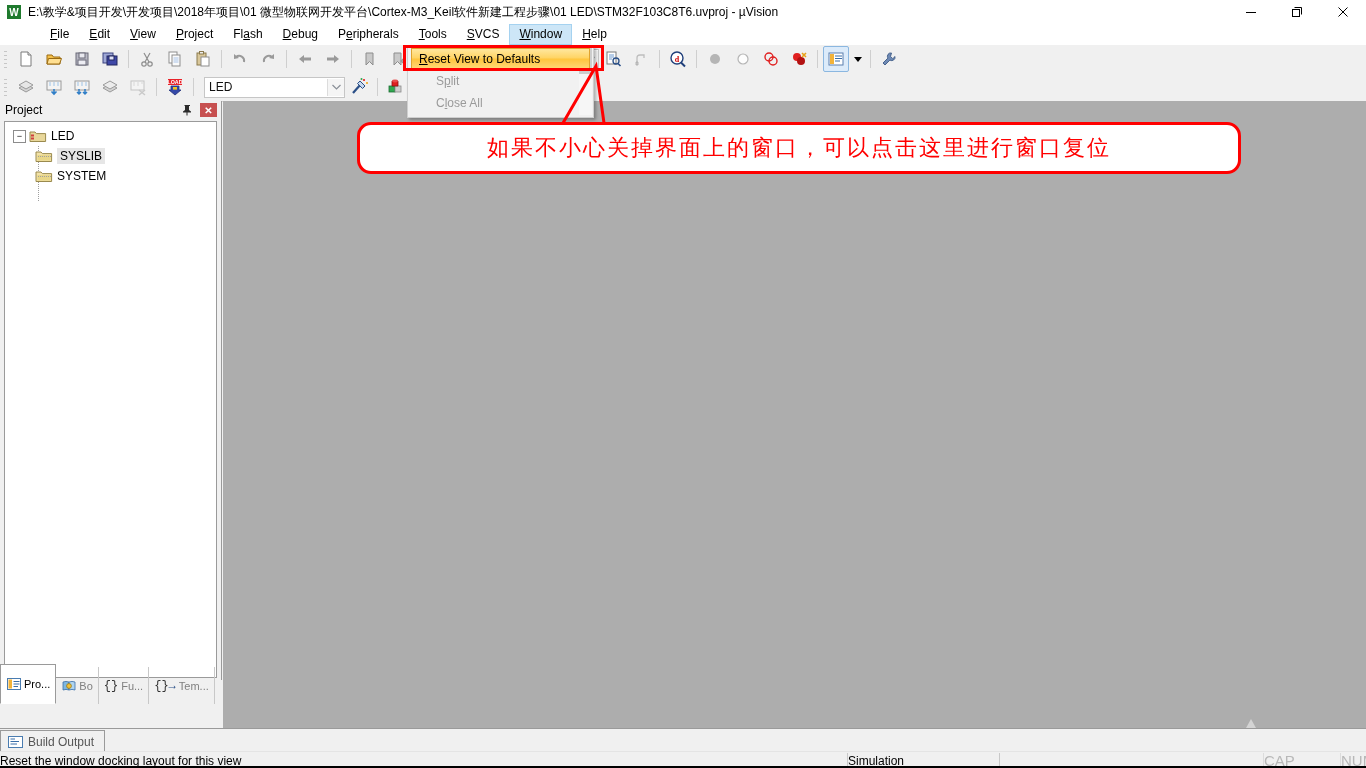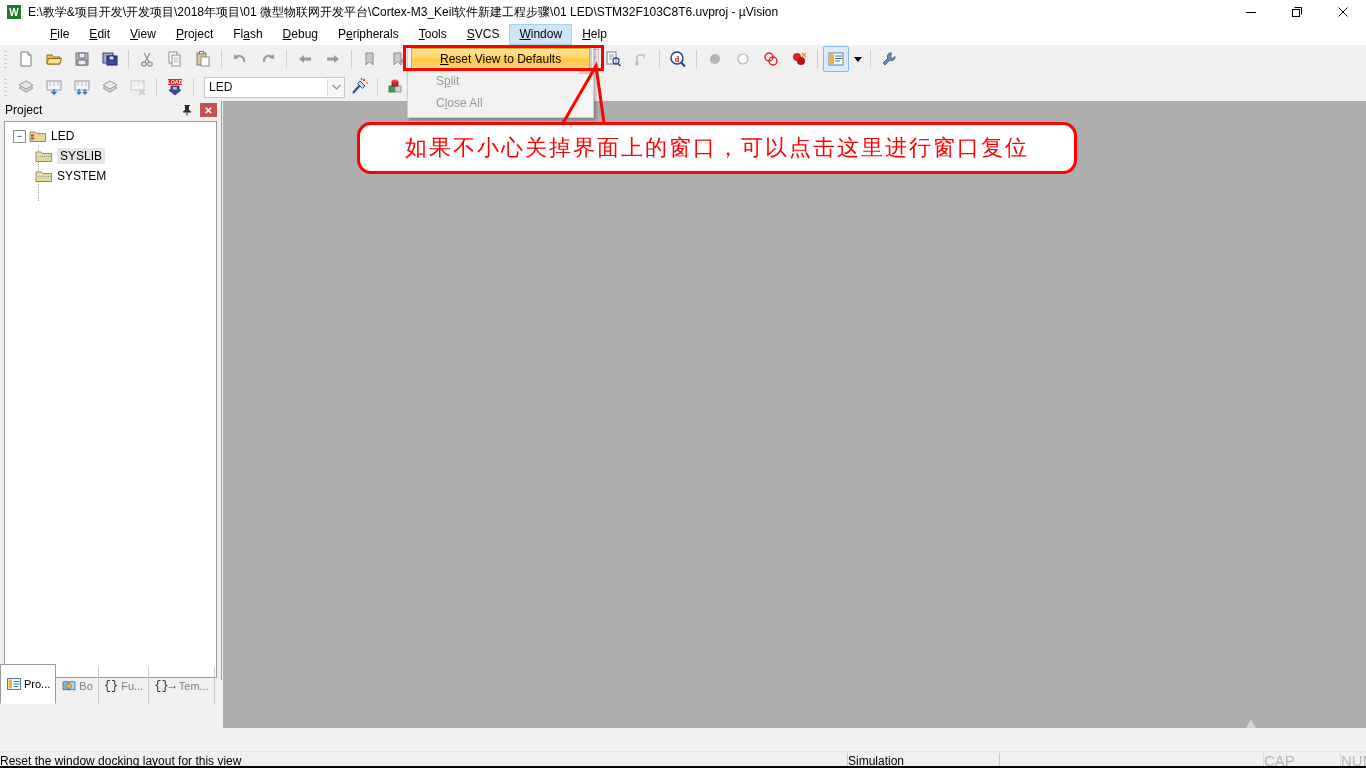--- a/index.html
+++ b/index.html
@@ -235,39 +235,39 @@
   }
   .dd-item {
     height: 22px; display: flex; align-items: center;
     padding-left: 28px; color: #000; position: relative;
   }
   .dd-item.disabled { color: #9a9a9a; }
   .dd-item.highlight {
     margin: 0 3px; height: 20px;
     background: linear-gradient(to bottom, #ffe79e 0%, #ffd464 45%, #ffc53d 50%, #ffd97a 100%);
     border: 1px solid #e0a32e;
-    padding-left: 28px;
+    padding-left: 7px;
     color: #000;
   }
   .dd-item u { text-decoration: underline; }
   .dd-scrollbar {
     position: absolute; right: 1px; top: 2px; width: 13px; bottom: 2px;
     background: #f6f6f6;
   }
   .dd-scrollthumb {
     position:absolute; left: 0; top: 0; width: 13px; height: 26px; background: #cdcdcd;
   }
 
   
   .ann-rect {
     position: absolute; left: 403px; top: 45px; width: 201px; height: 26px;
     border: 3px solid #f00; box-sizing: border-box; z-index: 60;
   }
   .ann-callout {
-    position: absolute; left: 357px; top: 122px; width: 720px; height: 52px;
+    position: absolute; left: 357px; top: 122px; width: 884px; height: 52px;
     border: 3px solid #ff0000; border-radius: 14px;
     background: #ffffff;
     z-index: 55;
     display: flex; align-items: center; justify-content: center;
     box-sizing: border-box;
   }
   .ann-text {
     color: #ff0000; font-size: 22px; letter-spacing: 2px;
     font-family: "DejaVu Sans", "Liberation Sans", sans-serif;
     white-space: nowrap;
@@ -695,20 +695,31 @@
         <span class="braces">{}<span style="color:#2a4f87;">→</span></span>
         <span>Tem...</span>
       </div>
     </div>
   </div>
 
   <div class="workspace">
     <div class="ws-caret"></div>
   </div>
 
+  <div class="build-strip">
+    <div class="btab">
+      <span class="ico">
+        <svg width="15" height="12" viewBox="0 0 15 12">
+          <rect x="0.5" y="0.5" width="14" height="11" fill="#fff" stroke="#4a7cb0" stroke-width="1"></rect>
+          <path d="M2.5 3 H7 M2.5 5.5 H11 M2.5 8 H9" stroke="#3a6ea8" stroke-width="1"></path>
+        </svg>
+      </span>
+      <span>Build Output</span>
+    </div>
+  </div>
 
   <div class="statusbar">
     <div class="sb-msg">Reset the window docking layout for this view</div>
     <div class="sb-cell" style="position:absolute;left:847px;width:152px;">Simulation</div>
     <div class="sb-cell" style="position:absolute;left:999px;width:127px;"></div>
     <div style="position:absolute;left:1217px;display:flex;">
       <div class="sb-ind">CAP</div>
       <div class="sb-ind">NUM</div>
       <div class="sb-ind">SCRL</div>
       <div class="sb-ind">OVR</div>

